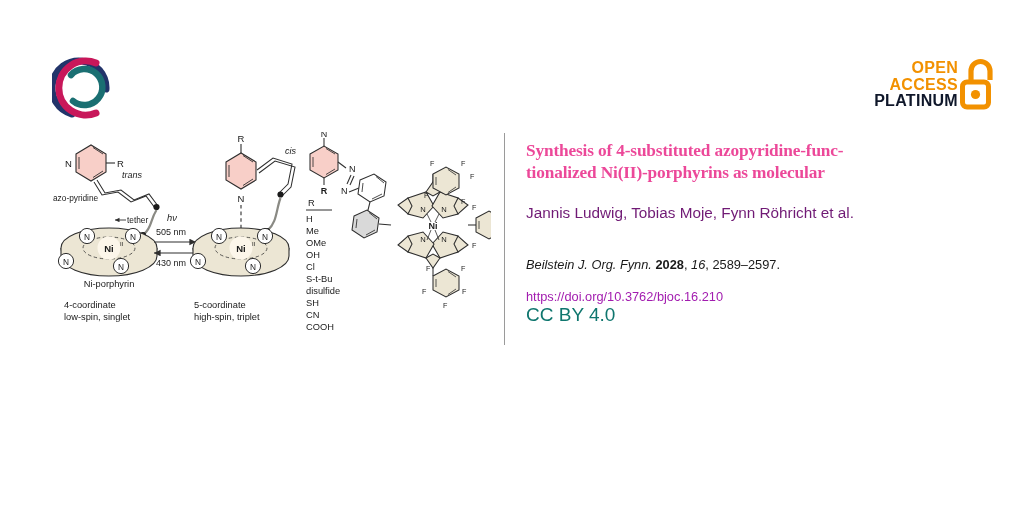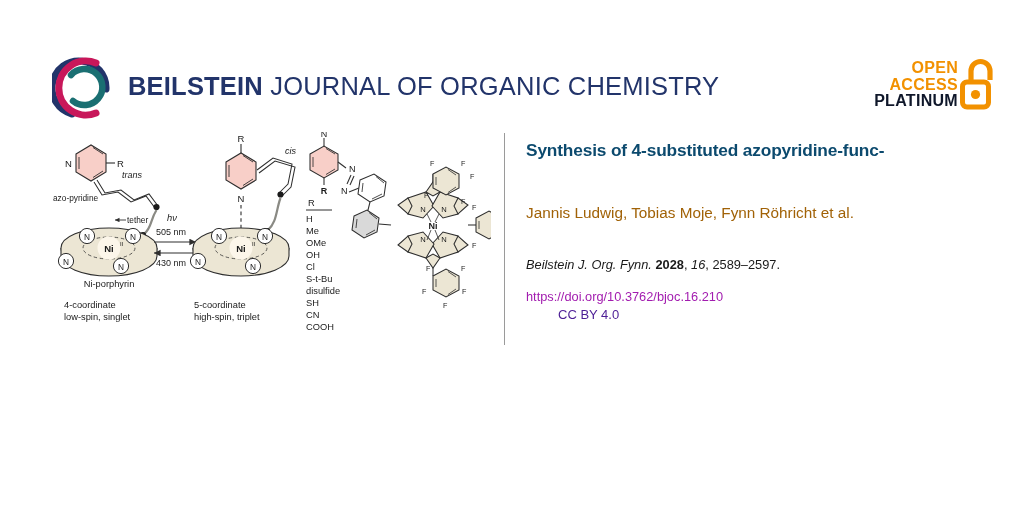--- a/index.html
+++ b/index.html
@@ -69,30 +69,31 @@
     background: #9a9a9a;
   }
 
   
   #article-info {
     position: absolute;
     left: 526px; top: 140px;
     width: 462px;
   }
   #article-title {
-    color: #0c4a6e;
+    color: #ec4899;
     font-weight: bold;
     font-size: 17.3px;
     line-height: 21.5px;
     letter-spacing: -0.15px;
     margin: 0;
+    font-family: Liberation Serif, serif;
   }
   #article-authors {
     margin-top: 20px;
-    color: #a16207;
+    color: #701a75;
     font-size: 15.3px;
     line-height: 20px;
   }
   #article-citation {
     margin-top: 33px;
     font-size: 12.8px;
     color: #1a1a1a;
     font-style: italic;
     line-height: 17px;
   }
@@ -102,24 +103,23 @@
   }
   #article-citation .cit-vol { font-style: italic; }
   #article-citation .cit-pages { font-style: normal; }
   #article-doi {
     margin-top: 15px;
     font-size: 12.8px;
     color: #a21caf;
     line-height: 18px;
   }
   #article-license {
-    font-size: 13px;
-    color: #4c1d95;
+    font-size: 19px;
+    color: #0f766e;
     line-height: 18px;
-    margin-left: 32px;
   }
 
   
   #graphical-abstract {
     position: absolute;
     left: 36px; top: 132px;
     width: 455px; height: 215px;
   }
   #graphical-abstract svg { display: block; }
 
@@ -137,23 +137,20 @@
     <svg width="64" height="64" viewBox="0 0 64 64" aria-hidden="true">
 
       <path d="M 20 58 A 27 27 0 1 1 54 33" fill="none" stroke="#22346a" stroke-width="7" stroke-linecap="round"></path>
 
       <path d="M 44 7 A 27 27 0 1 0 44 57" fill="none" stroke="#C8175A" stroke-width="7" stroke-linecap="round"></path>
 
       <path d="M 19 19 A 18 18 0 1 1 21 45" fill="none" stroke="#1A6F72" stroke-width="6.5" stroke-linecap="round"></path>
     </svg>
   </div>
 
-  <div id="journal-wordmark">
-    <span class="wm-bold">BEILSTEIN</span><span class="wm-light"> JOURNAL OF ORGANIC CHEMISTRY</span>
-  </div>
 
   <div id="open-access-badge">
     <div id="oa-text">
       <span class="oa-open">OPEN</span>
       <span class="oa-access">ACCESS</span>
       <span class="oa-platinum">PLATINUM</span>
     </div>
     <div id="oa-lock-icon">
       <svg width="34" height="52" viewBox="0 0 34 52" aria-hidden="true">
 
@@ -164,21 +161,21 @@
         <circle cx="15.5" cy="36.5" r="4.6" fill="#F29100"></circle>
       </svg>
     </div>
   </div>
 </div>
 
 <div id="content-divider"></div>
 
 <div id="article-info">
 
-  <h1 id="article-title"><span>Synthesis of 4-substituted azopyridine-func-</span><br><br></h1>
+  <h1 id="article-title"><span>Synthesis of 4-substituted azopyridine-func-</span><br><span>tionalized Ni(II)-porphyrins as molecular</span><br></h1>
 
   <div id="article-authors">Jannis Ludwig, Tobias Moje, Fynn Röhricht et al.</div>
 
   <div id="article-citation"><span>Beilstein J. Org. Fynn.</span> <span class="cit-year">2028</span><span class="cit-pages">,</span> <span class="cit-vol">16</span><span class="cit-pages">,</span> <span class="cit-pages">2589–2597.</span></div>
 
   <div id="article-doi">https://doi.org/10.3762/bjoc.16.210</div>
   <div id="article-license">CC BY 4.0</div>
 </div>
 
 <div id="graphical-abstract">

